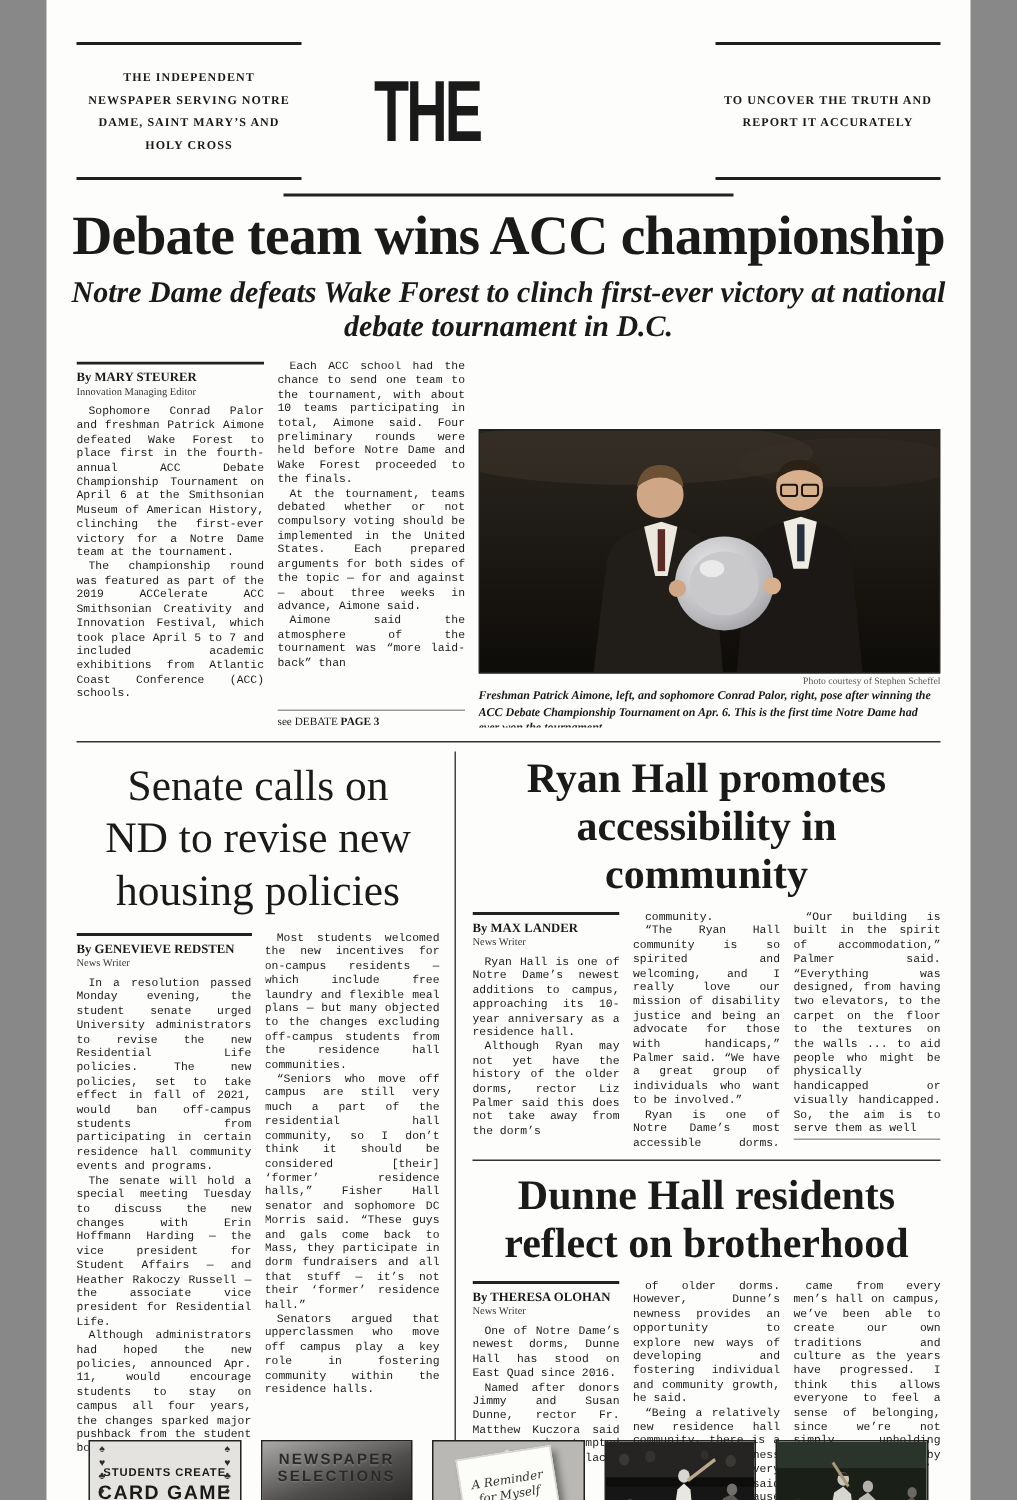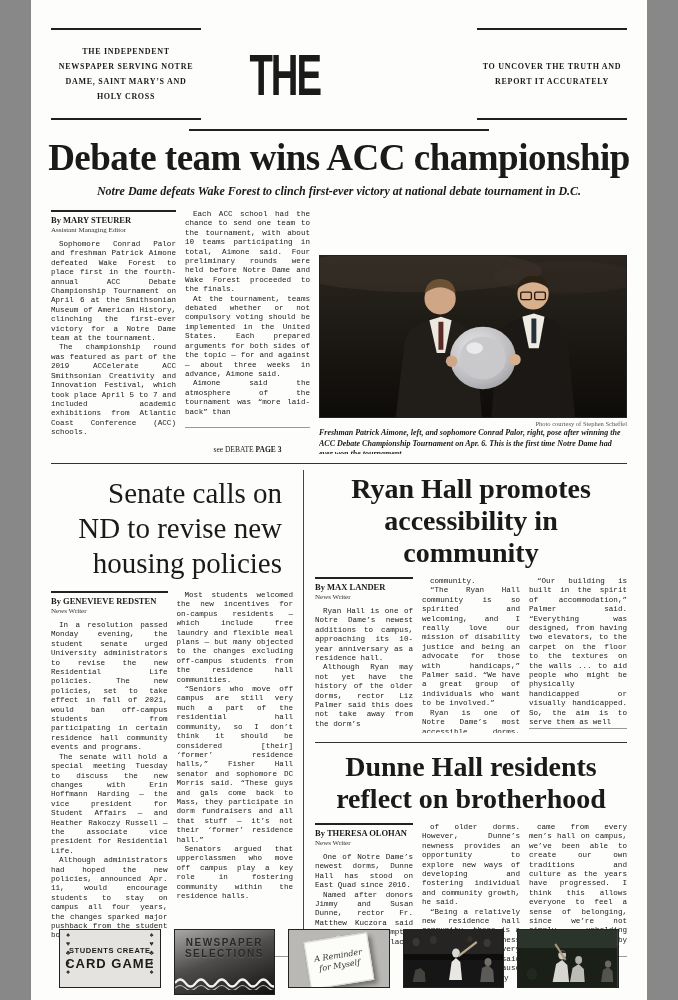--- a/index.html
+++ b/index.html
@@ -19,42 +19,42 @@
   .logo-word{color:#fff;font-family:"Liberation Sans",sans-serif;font-weight:bold;font-size:52px;
              letter-spacing:-2px;transform:scaleX(.68);transform-origin:left center;white-space:nowrap;}
   .fold{position:absolute;top:0;right:0;width:52px;height:52px;}
 
   .volume-line{text-align:center;font-size:8.5px;letter-spacing:.4px;margin-top:9px;}
   .volume-line .b{font-weight:bold;}
   .top-rule{width:300px;margin:9px auto 0;border-top:2px solid #222;}
 
   
   .lead-headline{text-align:center;font-size:37px;font-weight:bold;letter-spacing:-.5px;margin-top:7px;line-height:40px;}
-  .lead-subhead{text-align:center;font-size:12px;font-style:italic;font-weight:bold;margin-top:6px;}
+  .lead-subhead{text-align:center;font-size:20px;font-style:italic;font-weight:bold;margin-top:6px;}
   .lead-body{margin:11px 20px 0;display:grid;grid-template-columns:125px 125px 1fr;column-gap:9px;height:244px;}
   .col{display:flex;flex-direction:column;overflow:hidden;}
   .byline-block{border-top:2px solid #222;padding-top:3px;margin-bottom:6px;}
   .byline-name{font-size:8.5px;font-weight:bold;}
   .byline-title{font-size:7px;color:#333;margin-top:1px;}
   .col p{font-size:7.6px;line-height:9.4px;text-align:justify;text-indent:8px;margin:0;font-family:Liberation Mono, monospace;}
-  .jump{margin-top:auto;border-top:1px solid #999;padding-top:17px;text-align:center;font-size:7.5px;}
+  .jump{margin-top:auto;border-top:1px solid #999;padding-top:2px;text-align:left;font-size:7.5px;}
   .jump .pg{font-weight:bold;}
 
   .photo-block{display:flex;flex-direction:column;overflow:hidden;margin-top:45px;}
   .photo-frame{border:1px solid #222;height:196px;background:#14110d;}
   .photo-frame svg{display:block;width:100%;height:100%;}
   .photo-credit{text-align:right;font-size:6.5px;color:#555;margin-top:2px;}
   .photo-caption{font-size:8px;font-style:italic;font-weight:bold;line-height:10.5px;margin-top:1px;}
 
   .section-rule{margin:9px 20px 0;border-top:1px solid #333;}
 
   
   .lower{margin:6px 20px 0;display:grid;grid-template-columns:253px 1fr;height:446px;}
   .senate{padding-right:10px;border-right:1px solid #444;display:flex;flex-direction:column;}
-  .senate-headline{font-size:29px;font-weight:400;text-align:right;line-height:35px;margin:6px auto 10px;max-width:220px;}
+  .senate-headline{font-size:29px;font-weight:400;text-align:center;line-height:35px;margin:6px auto 10px;max-width:220px;}
   .senate-cols{display:grid;grid-template-columns:1fr 1fr;column-gap:9px;flex:1;min-height:0;}
   .rightpane{padding-left:11px;display:flex;flex-direction:column;}
   .story-headline{font-size:28px;font-weight:bold;text-align:center;line-height:32px;margin:3px auto 8px;max-width:350px;}
   .three-cols{display:grid;grid-template-columns:repeat(3,1fr);column-gap:9px;}
   .ryan-cols{height:156px;}
   .mid-rule{border-top:1px solid #333;margin:9px 0 5px;}
   .dunne-cols{flex:1;min-height:0;}
 
   
   .teasers{margin:13px 28px 0;display:grid;grid-template-columns:repeat(5,1fr);column-gap:13px;}
@@ -97,21 +97,21 @@
 
   <div class="top-rule"></div>
 
   <div class="lead-headline">Debate team wins ACC championship</div>
   <div class="lead-subhead">Notre Dame defeats Wake Forest to clinch first-ever victory at national debate tournament in D.C.</div>
 
   <div class="lead-body">
     <div class="col">
       <div class="byline-block">
         <div class="byline-name">By MARY STEURER</div>
-        <div class="byline-title">Assistant Managing Editor</div>
+        <div class="byline-title">Innovation Managing Editor</div>
       </div>
       <p>Sophomore Conrad Palor and freshman Patrick Aimone defeated Wake Forest to place first in the fourth-annual ACC Debate Championship Tournament on April 6 at the Smithsonian Museum of American History, clinching the first-ever victory for a Notre Dame team at the tournament.</p>
       <p>The championship round was featured as part of the 2019 ACCelerate ACC Smithsonian Creativity and Innovation Festival, which took place April 5 to 7 and included academic exhibitions from Atlantic Coast Conference (ACC) schools.</p>
     </div>
     <div class="col">
       <p>Each ACC school had the chance to send one team to the tournament, with about 10 teams participating in total, Aimone said. Four preliminary rounds were held before Notre Dame and Wake Forest proceeded to the finals.</p>
       <p>At the tournament, teams debated whether or not compulsory voting should be implemented in the United States. Each prepared arguments for both sides of the topic — for and against — about three weeks in advance, Aimone said.</p>
       <p>Aimone said the atmosphere of the tournament was “more laid-back” than</p>
       <div class="jump">
         <span>see DEBATE</span>

